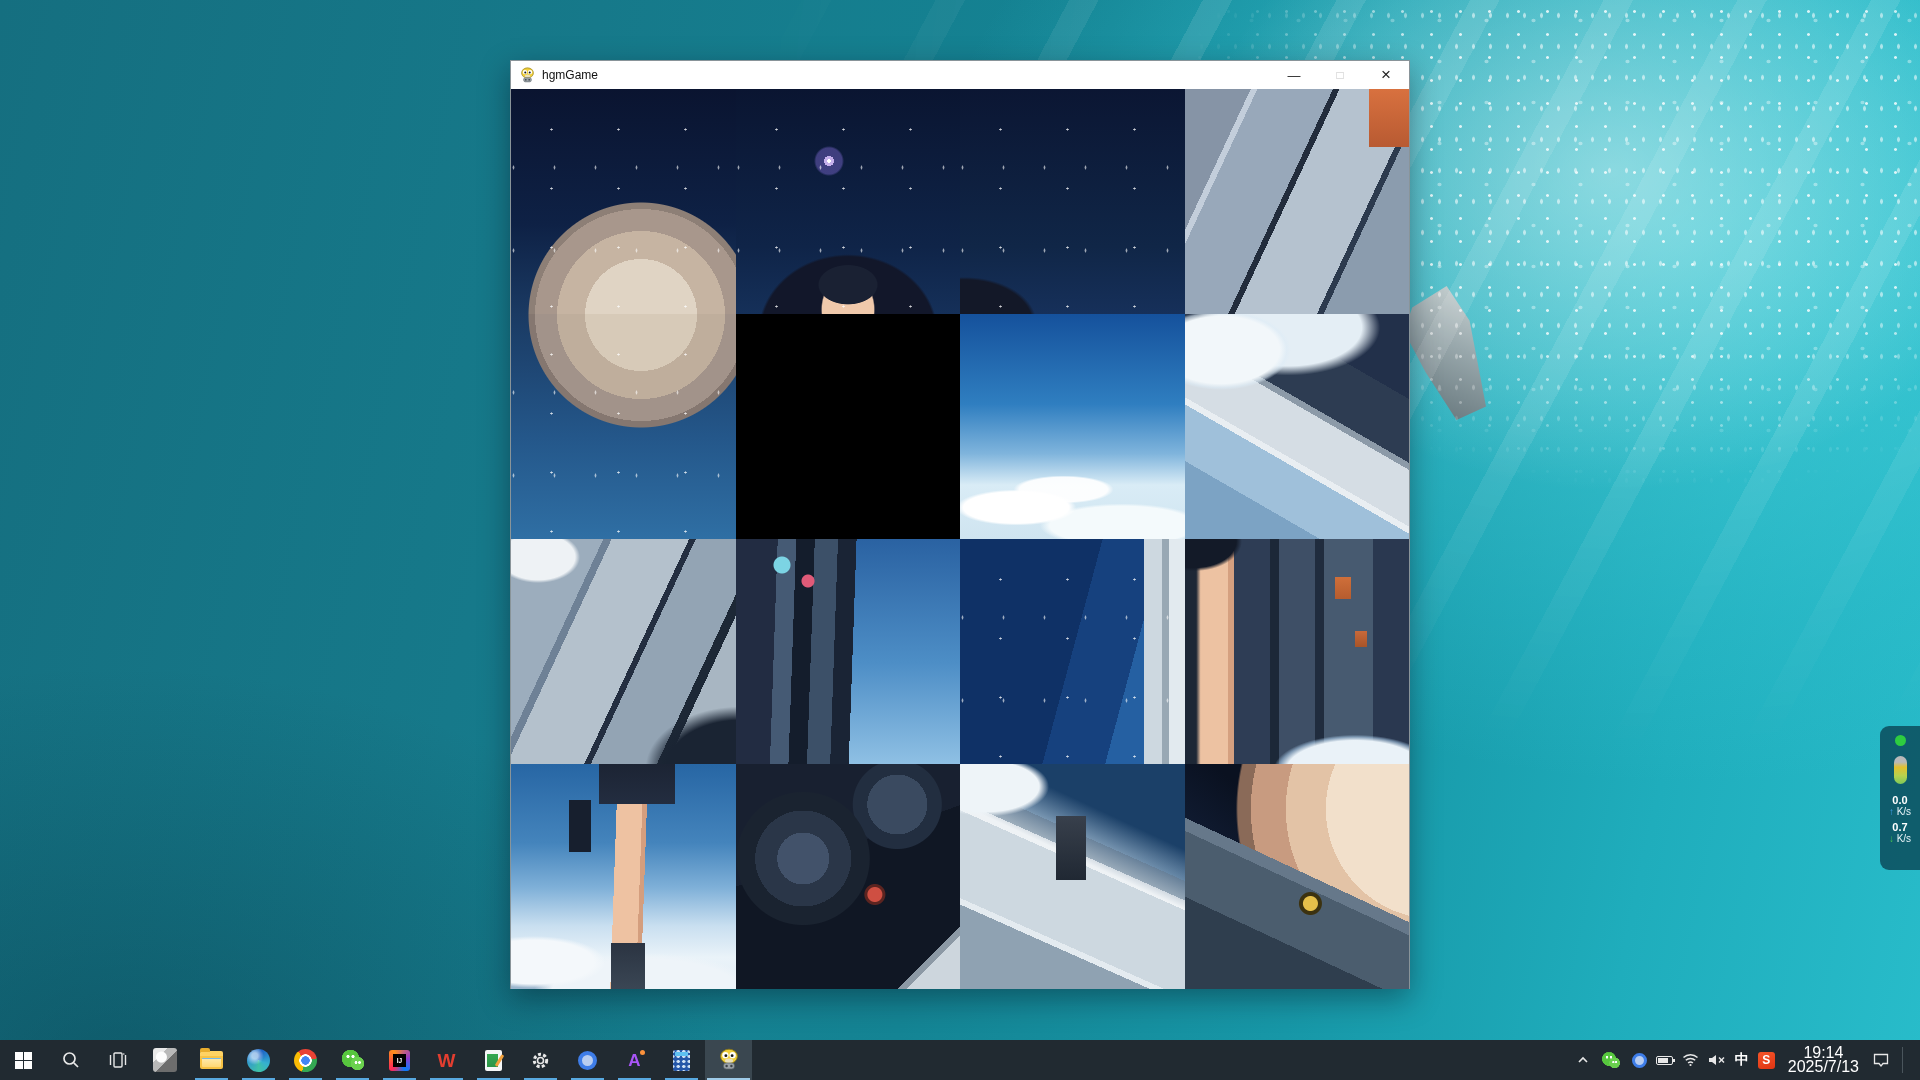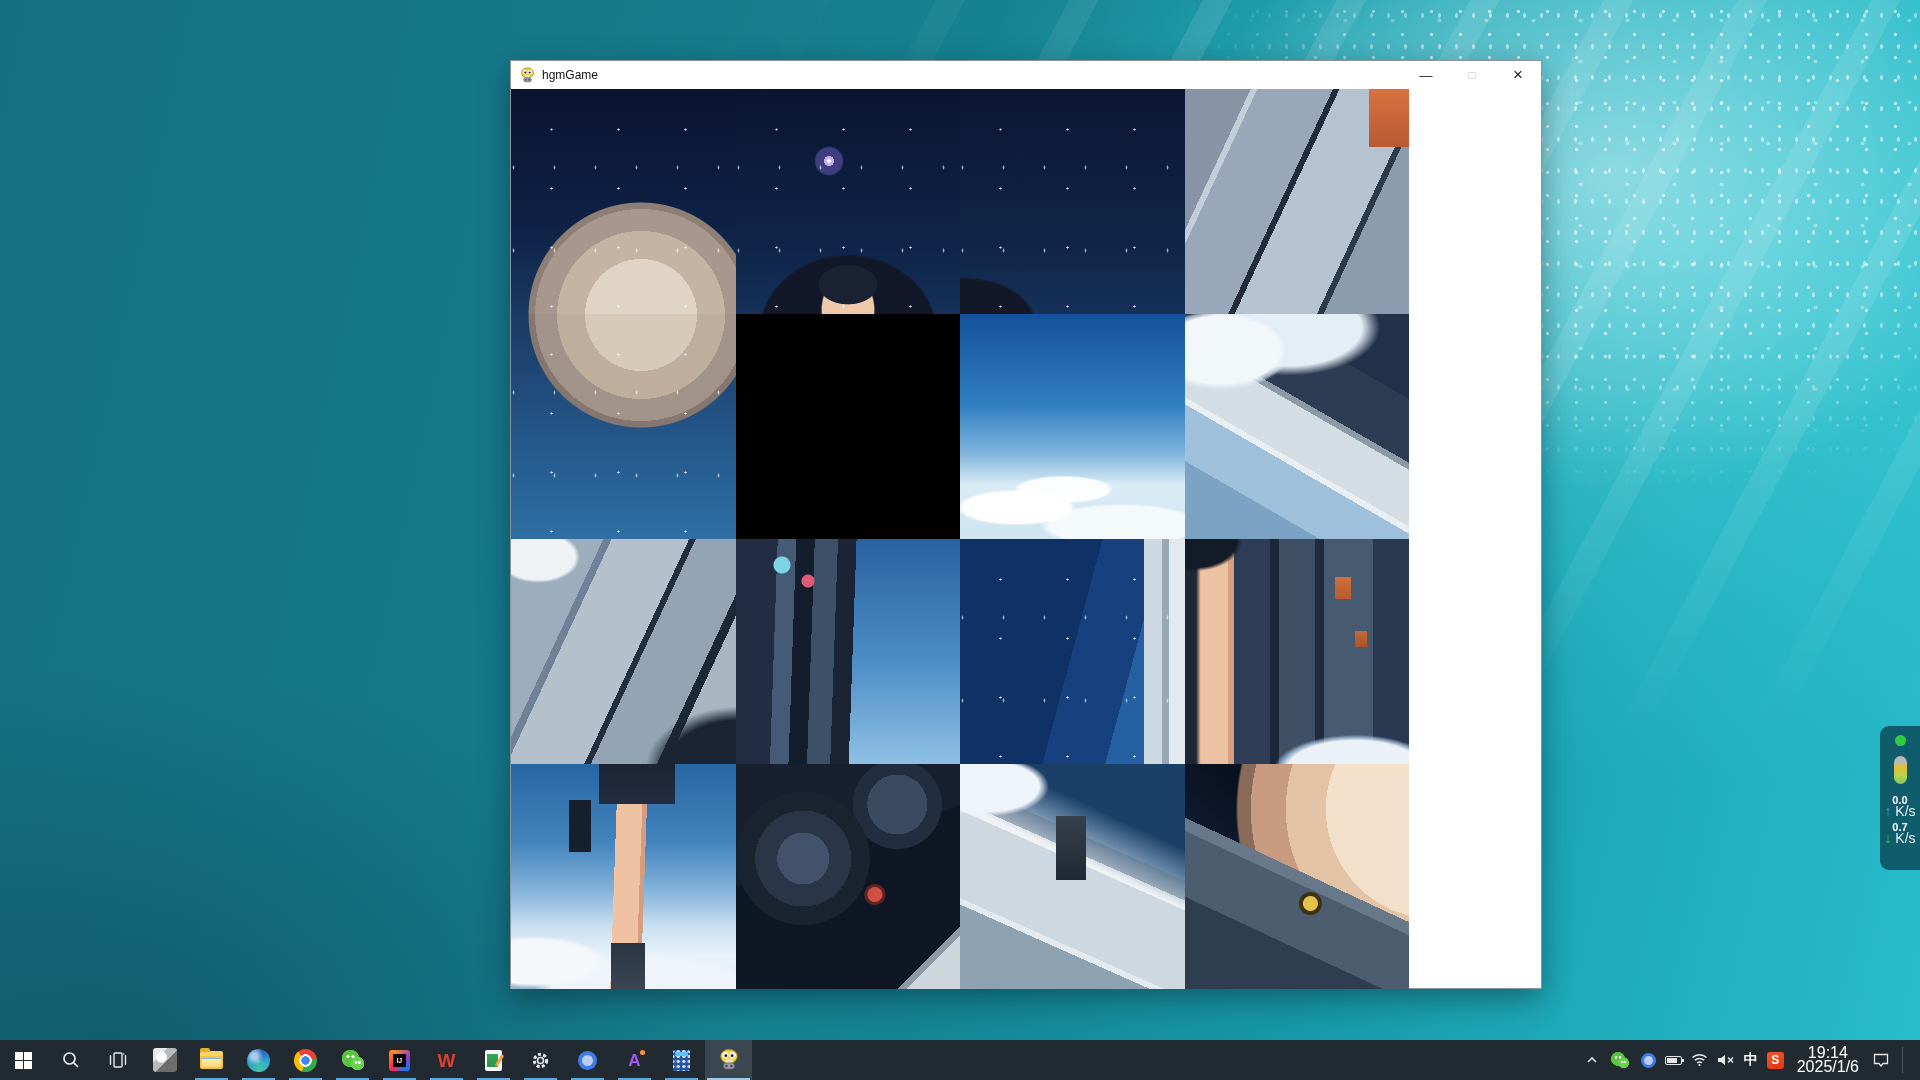--- a/index.html
+++ b/index.html
@@ -23,21 +23,21 @@
   .sparkles{position:absolute;right:0;top:0;width:880px;height:560px;opacity:.85;
     background-image:
       radial-gradient(rgba(255,255,255,.95) 1.2px, transparent 2px),
       radial-gradient(rgba(255,255,255,.65) 1px, transparent 1.8px),
       radial-gradient(rgba(255,255,255,.45) 1.5px, transparent 2.5px);
     background-size:29px 23px,17px 31px,47px 41px;
     -webkit-mask-image:radial-gradient(ellipse 640px 420px at 72% 28%, #000 0 45%, transparent 80%);
     mask-image:radial-gradient(ellipse 640px 420px at 72% 28%, #000 0 45%, transparent 80%);}
 
   
-  .window{position:absolute;left:510px;top:60px;width:1032px;height:929px;
+  .window{position:absolute;left:510px;top:60px;width:900px;height:929px;
     background:#fff;box-shadow:0 10px 28px rgba(0,10,20,.38);border:1px solid rgba(40,60,70,.55);}
   .titlebar{height:28px;background:#fff;display:flex;align-items:center;padding-left:8px;}
   .title-ic{width:17px;height:17px;margin-right:6px;flex:0 0 auto;}
   .title-text{font-size:12px;color:#111;flex:1 1 auto;}
   .winbtns{display:flex;height:100%;}
   .winbtn{width:46px;height:100%;display:flex;align-items:center;justify-content:center;
     font-size:13px;color:#222;background:transparent;border:0;padding:0;}
   .winbtn.max{color:#c6c6c6;font-size:12px;}
   .winbtn.close{font-size:17px;}
 
@@ -130,21 +130,21 @@
       linear-gradient(220deg,#0a1120 0 40%,#13203a 70%,#1c2e50);}
 
   
   .netwidget{position:absolute;right:0;top:726px;width:40px;height:144px;
     background:rgba(9,66,82,.78);border-radius:9px 0 0 9px;display:flex;flex-direction:column;
     align-items:center;justify-content:flex-start;padding-top:9px;color:#fff;margin-left:29px;}
   .nw-dot{width:11px;height:11px;border-radius:50%;background:#2ecc40;margin-bottom:10px;}
   .nw-pill{width:13px;height:28px;border-radius:7px;margin-bottom:10px;
     background:linear-gradient(180deg,#b9b9b9 0 22%,#e3c02f 40%,#b8d24e 70%,#7ec859 100%);}
   .nw-val{font-size:11px;font-weight:bold;line-height:12px;}
-  .nw-unit{font-size:14px;line-height:11px;margin-bottom:4px;color:#e8f4f8;}
+  .nw-unit{font-size:10px;line-height:11px;margin-bottom:4px;color:#e8f4f8;}
   .nw-up{color:#41a0f0;}.nw-down{color:#46c454;}
 
   
   .taskbar{position:absolute;left:0;right:0;bottom:0;height:40px;background:#212a31;
     display:flex;align-items:stretch;justify-content:space-between;z-index:5;}
   .tb-left{display:flex;align-items:stretch;}
   .tbtn{position:relative;width:47px;border:0;padding:0;background:transparent;
     display:flex;align-items:center;justify-content:center;}
   .tbtn.running::after{content:"";position:absolute;left:7px;right:7px;bottom:0;height:2.5px;
     background:#58a9e0;}
@@ -376,21 +376,21 @@
             <line x1="16" y1="4.5" x2="11" y2="9.5"></line>
           </g>
       </svg>
     </span>
     <span class="trayic zh">中</span>
     <span class="trayic">
         <span class="sogou">S</span>
       </span>
     <div class="clock">
       <div>19:14</div>
-      <div>2025/1/6</div>
+      <div>2025/7/13</div>
     </div>
     <span class="trayic">
       <svg width="18" height="16" viewBox="0 0 18 16" fill="none" stroke="#e8e8e8" stroke-width="1.3">
         <path d="M2.5 2.5 h13 v9 h-4.5 l-2 2.5 l-2 -2.5 h-4.5 z"></path>
       </svg>
     </span>
     <span class="tb-sep"></span>
     <span class="showdesk"></span>
   </div>
 </div>

